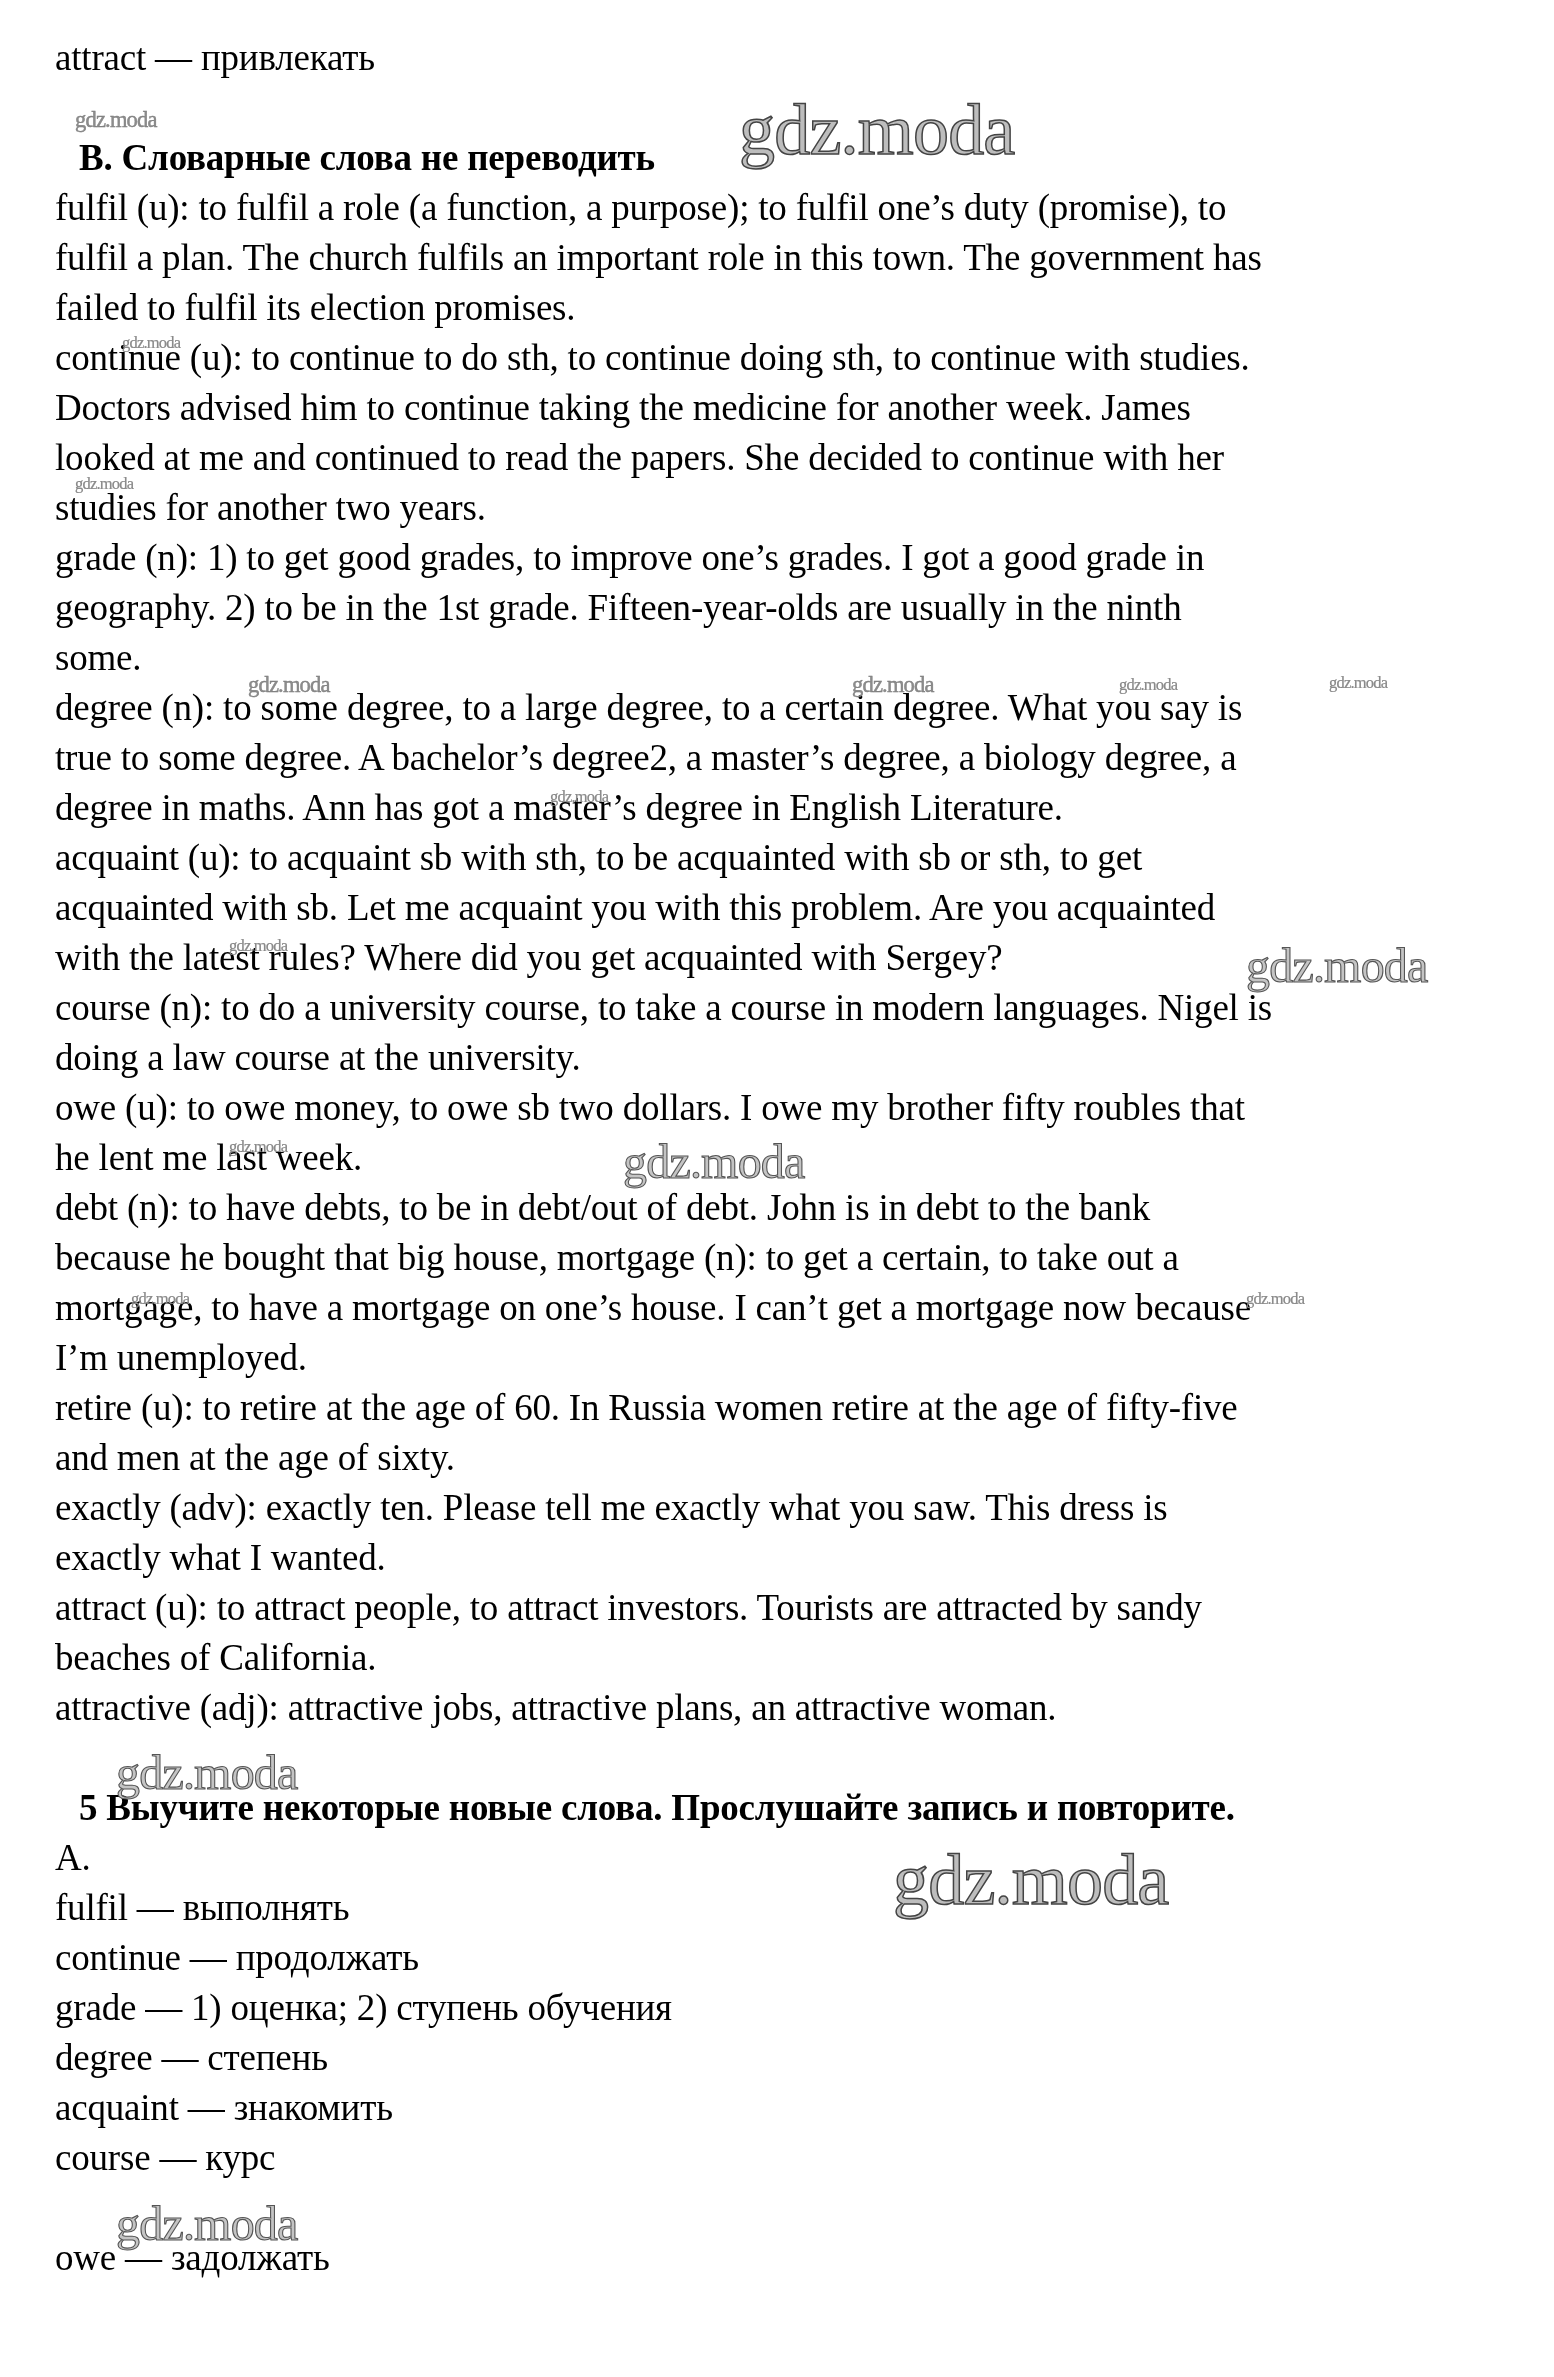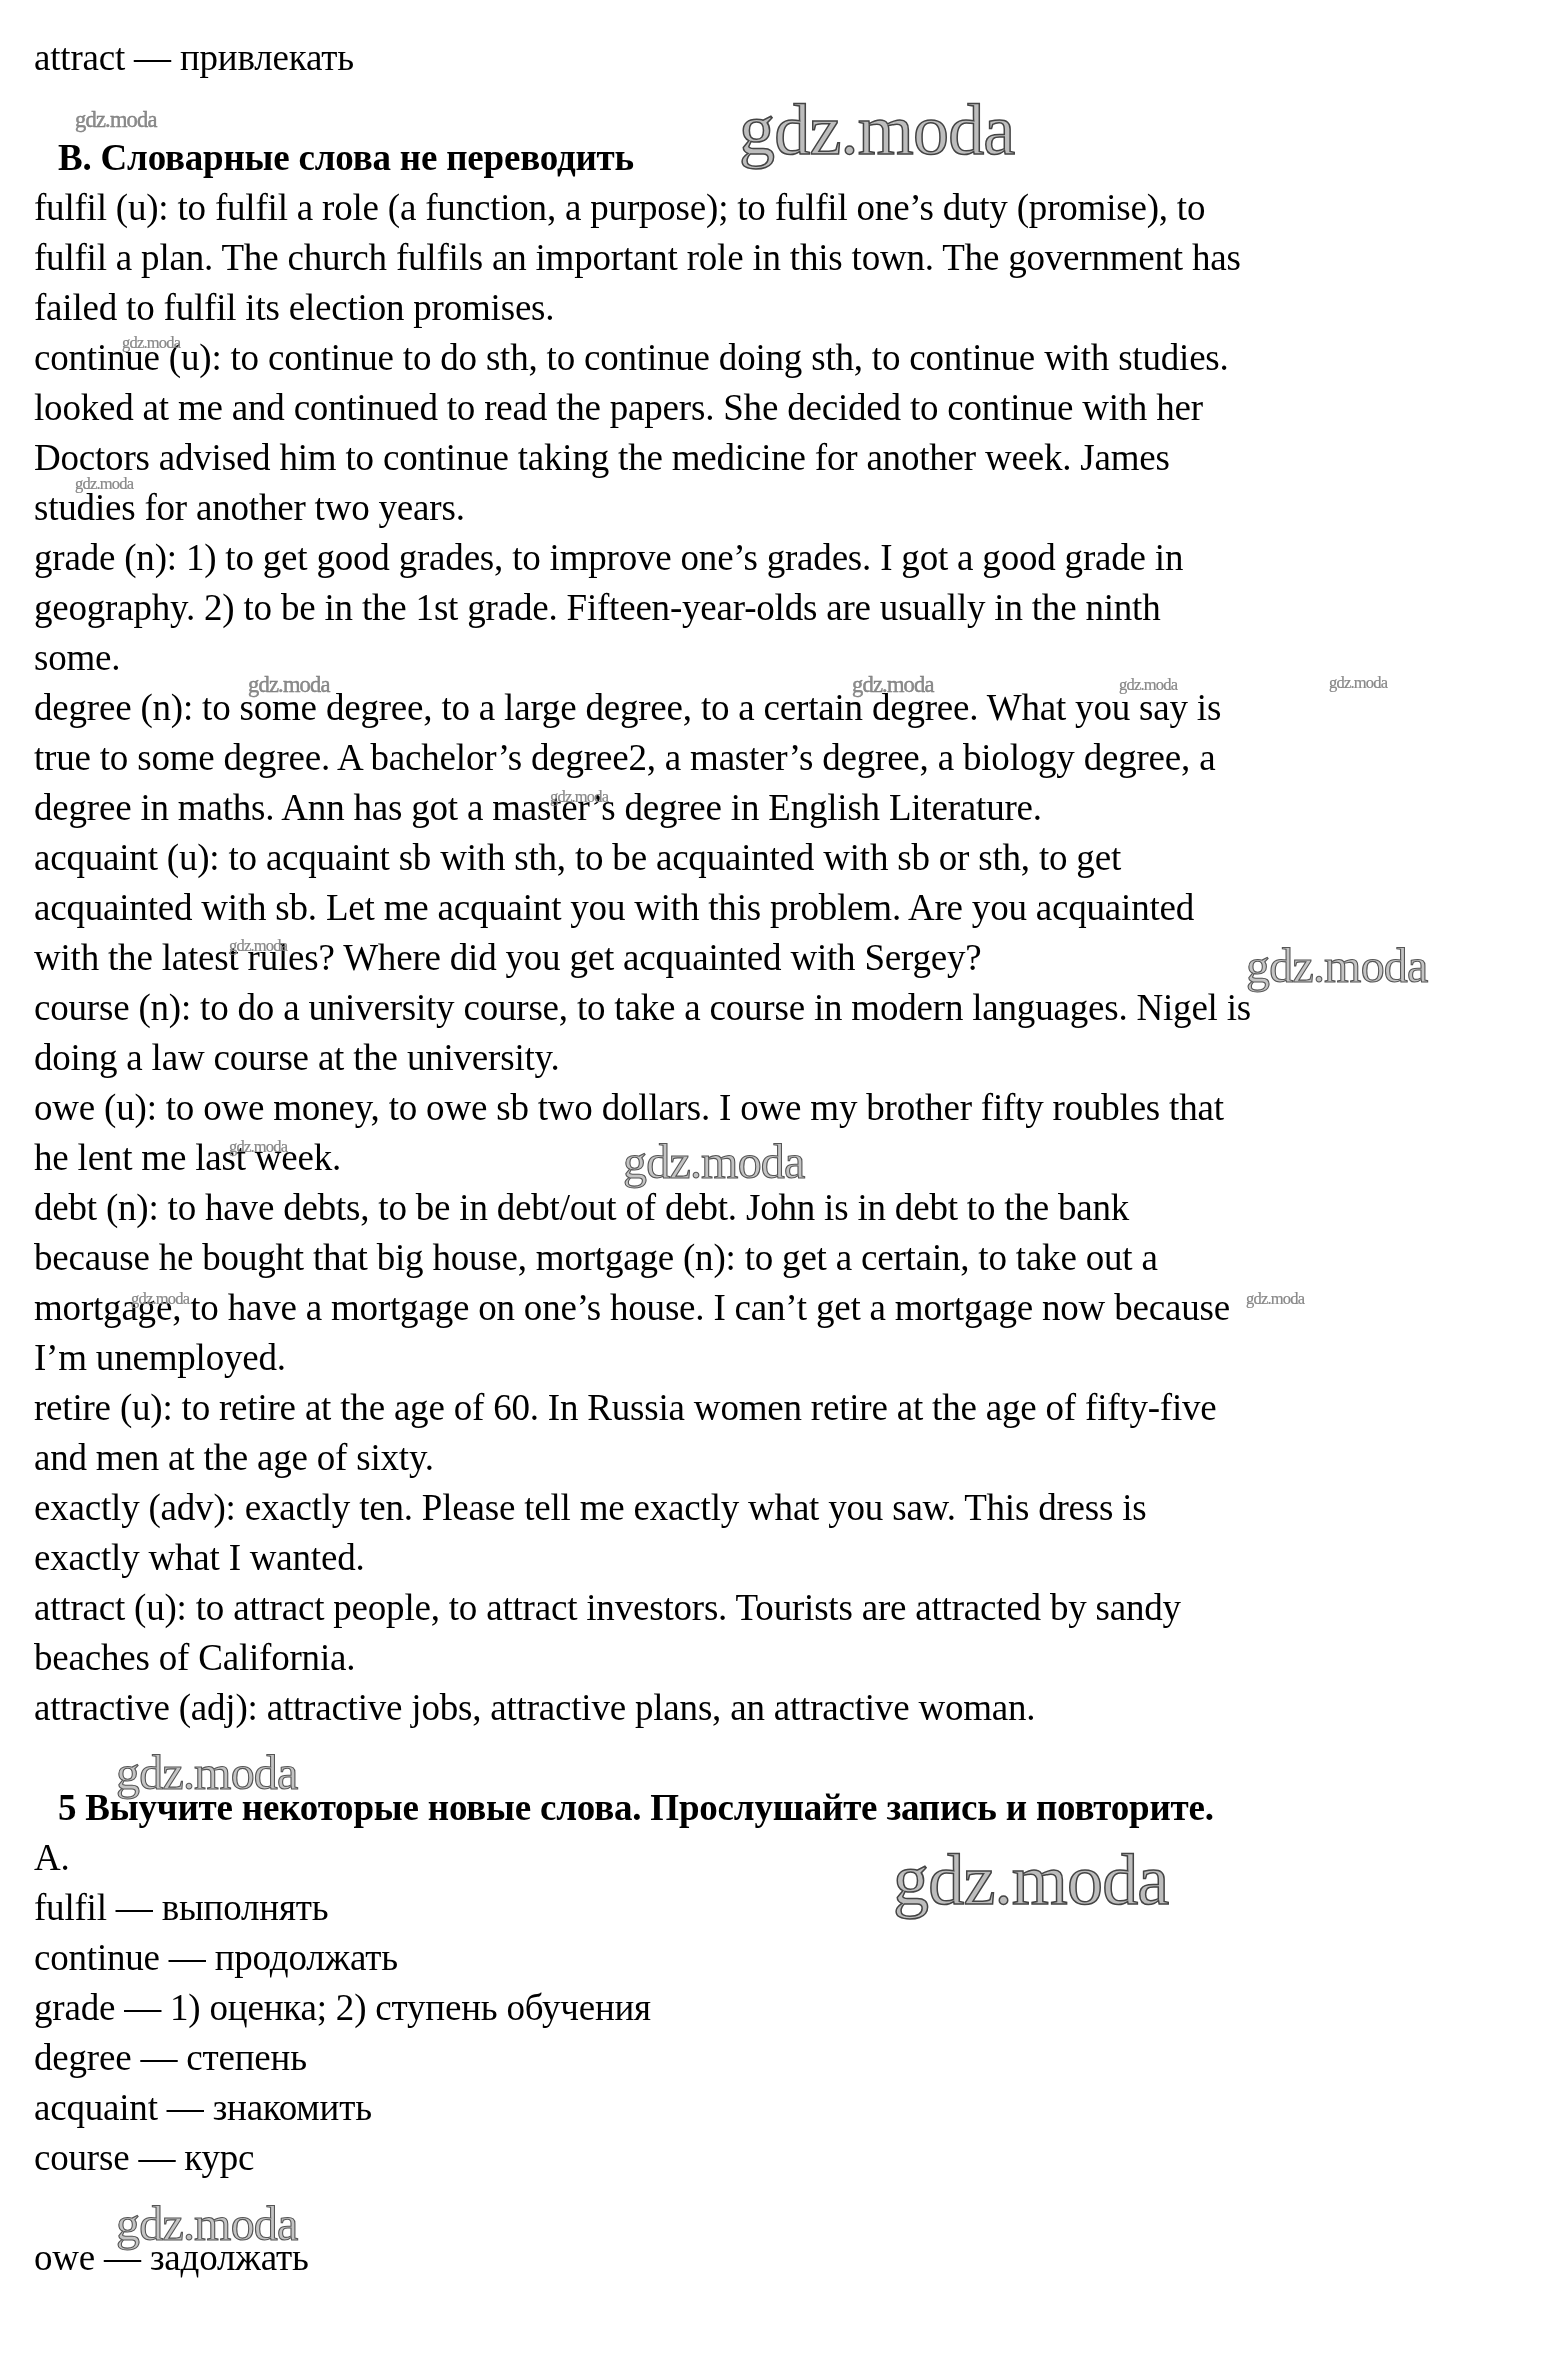--- a/index.html
+++ b/index.html
@@ -1,18 +1,18 @@
 <!DOCTYPE html>
 <html style="font-size:12px"><head>
 <meta charset="utf-8">
 <style>
   html, body { margin: 0; padding: 0; background: #ffffff; }
   body { width: 1555px; height: 2377px; position: relative; overflow: hidden;
          font-family: "Liberation Serif", "DejaVu Serif", serif; color: #000; }
-  .page { position: absolute; left: 34px; top: 33px; width: 1494px; }
+  .page { position: absolute; left: 55px; top: 33px; width: 1494px; }
   .line { font-size: 37px; line-height: 50px; white-space: nowrap; letter-spacing: -0.2px; }
   .bold { font-weight: bold; margin-left: 24px; }
   .gap { height: 50px; }
   .wm { position: absolute; font-family: "Liberation Serif", "DejaVu Serif", serif;
         font-weight: normal; color: #9a9a9a; white-space: nowrap; pointer-events: none;
         -webkit-text-stroke: 0.8px #555; letter-spacing: -0.8px; }
   .wm.big { font-size: 72px; color: #bdbdbd; -webkit-text-stroke: 1.5px #444; }
   .wm.med { font-size: 48px; color: #c4c4c4; -webkit-text-stroke: 1.1px #555; }
   .wm.small { font-size: 22.5px; color: #8c8c8c; -webkit-text-stroke: 0.4px #777; }
   .wm.tiny { font-size: 16.5px; color: #8c8c8c; -webkit-text-stroke: 0.2px #777; }
@@ -23,22 +23,22 @@
 <div class="page">
   <div class="line">attract — привлекать</div>
   <div class="gap"></div>
   <div class="line bold">B. Словарные слова не переводить</div>
 
   <div>
     <div class="line">fulfil (u): to fulfil a role (a function, a purpose); to fulfil one’s duty (promise), to</div>
     <div class="line">fulfil a plan. The church fulfils an important role in this town. The government has</div>
     <div class="line">failed to fulfil its election promises.</div>
     <div class="line">continue (u): to continue to do sth, to continue doing sth, to continue with studies.</div>
+    <div class="line">Doctors advised him to continue taking the medicine for another week. James</div>
     <div class="line">looked at me and continued to read the papers. She decided to continue with her</div>
-    <div class="line">Doctors advised him to continue taking the medicine for another week. James</div>
     <div class="line">studies for another two years.</div>
     <div class="line">grade (n): 1) to get good grades, to improve one’s grades. I got a good grade in</div>
     <div class="line">geography. 2) to be in the 1st grade. Fifteen-year-olds are usually in the ninth</div>
     <div class="line">some.</div>
     <div class="line">degree (n): to some degree, to a large degree, to a certain degree. What you say is</div>
     <div class="line">true to some degree. A bachelor’s degree2, a master’s degree, a biology degree, a</div>
     <div class="line">degree in maths. Ann has got a master’s degree in English Literature.</div>
     <div class="line">acquaint (u): to acquaint sb with sth, to be acquainted with sb or sth, to get</div>
     <div class="line">acquainted with sb. Let me acquaint you with this problem. Are you acquainted</div>
     <div class="line">with the latest rules? Where did you get acquainted with Sergey?</div>

